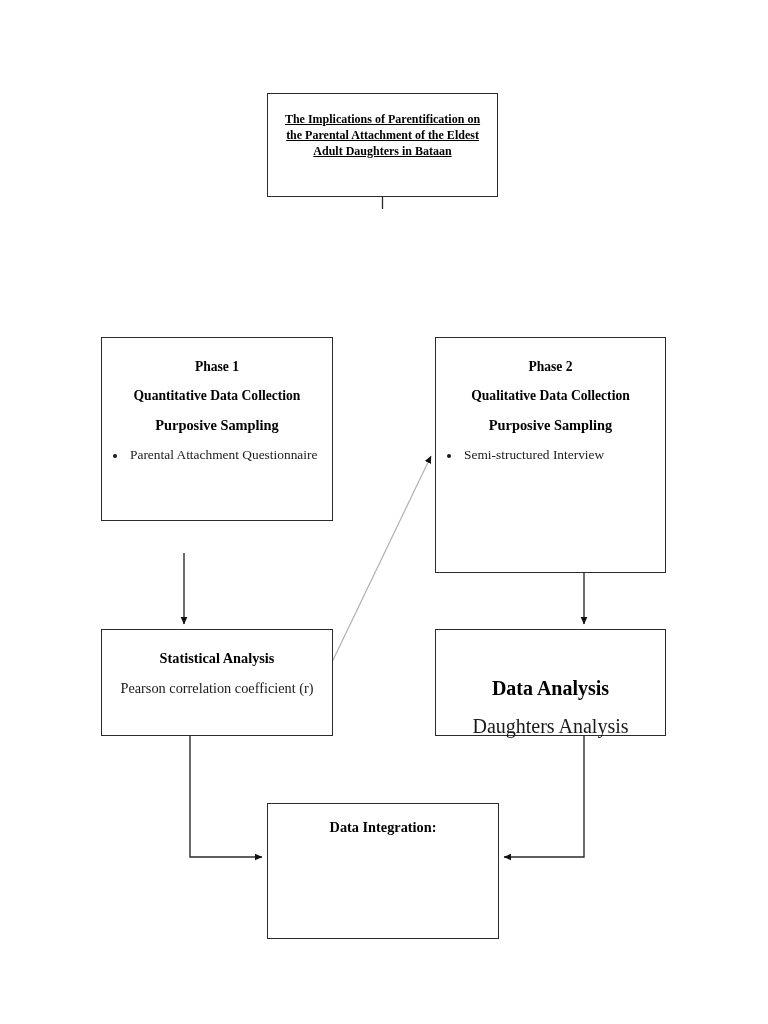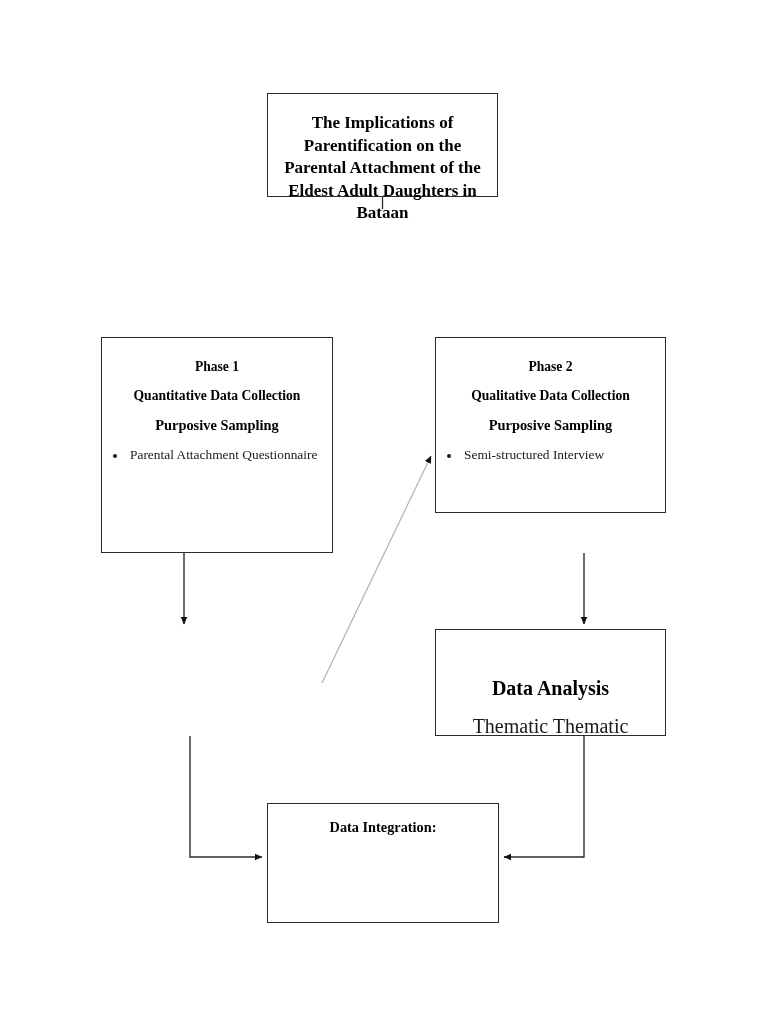--- a/index.html
+++ b/index.html
@@ -68,27 +68,27 @@
     left: 0;
     top: 0;
     width: 768px;
     height: 1024px;
     z-index: 1;
     overflow: visible;
   }
   
   #n-title   { left:267px; top:93px;  width:231px; height:104px; }
   #n-method  { left:267px; top:209px; width:231px; height:95px;  }
-  #n-phase1  { left:101px; top:337px; width:232px; height:216px; }
-  #n-phase2  { left:435px; top:337px; width:231px; height:176px; }
+  #n-phase1  { left:101px; top:337px; width:232px; height:184px; }
+  #n-phase2  { left:435px; top:337px; width:231px; height:236px; }
   #n-stat    { left:101px; top:629px; width:232px; height:107px; }
   #n-danal   { left:435px; top:629px; width:231px; height:107px; }
-  #n-integ   { left:267px; top:803px; width:232px; height:120px; }
+  #n-integ   { left:267px; top:803px; width:232px; height:136px; }
 
-  #n-title  .node-inner  { top:18px;  font-size:17px; }
+  #n-title  .node-inner  { top:18px;  font-size:12px;text-decoration:underline; }
   #n-method .node-inner  { top:17px;  font-size:14.3px; }
   #n-phase1 .node-inner  { top:20px;  font-size:13.6px; }
   #n-phase2 .node-inner  { top:20px;  font-size:13.6px; }
   #n-stat   .node-inner  { top:19px;  font-size:14.3px; }
   #n-danal  .node-inner  { top:19px;  font-size:20px;margin-top:26px; }
   #n-integ  .node-inner  { top:14px;  font-size:14.3px; }
   #n-phase1 .bullets, #n-phase2 .bullets { font-size:13.4px; }
   #n-phase1 .node-inner .big, #n-phase2 .node-inner .big { font-size:14.4px; }
 </style>
 </head>
@@ -147,26 +147,33 @@
       <div class="ttl">Qualitative Data Collection</div>
       <div class="spacer"></div>
       <div class="ttl big">Purposive Sampling</div>
       <div class="spacer"></div>
       <ul class="bullets">
         <li><span class="dot"></span><span>Semi-structured Interview</span></li>
       </ul>
     </div>
   </div>
 
+  <div class="node" id="n-stat">
+    <div class="node-inner">
+      <div class="ttl">Statistical Analysis</div>
+      <div class="spacer"></div>
+      <div class="sub">Pearson correlation coefficient (r)</div>
+    </div>
+  </div>
 
   <div class="node" id="n-danal">
     <div class="node-inner">
       <div class="ttl">Data Analysis</div>
       <div class="spacer"></div>
-      <div class="sub">Thematic Thematic</div>
+      <div class="sub">Daughters Analysis</div>
     </div>
   </div>
 
   <div class="node" id="n-integ">
     <div class="node-inner">
       <div class="ttl">Data Integration:</div>
       <div class="spacer"></div>
     </div>
   </div>
 

